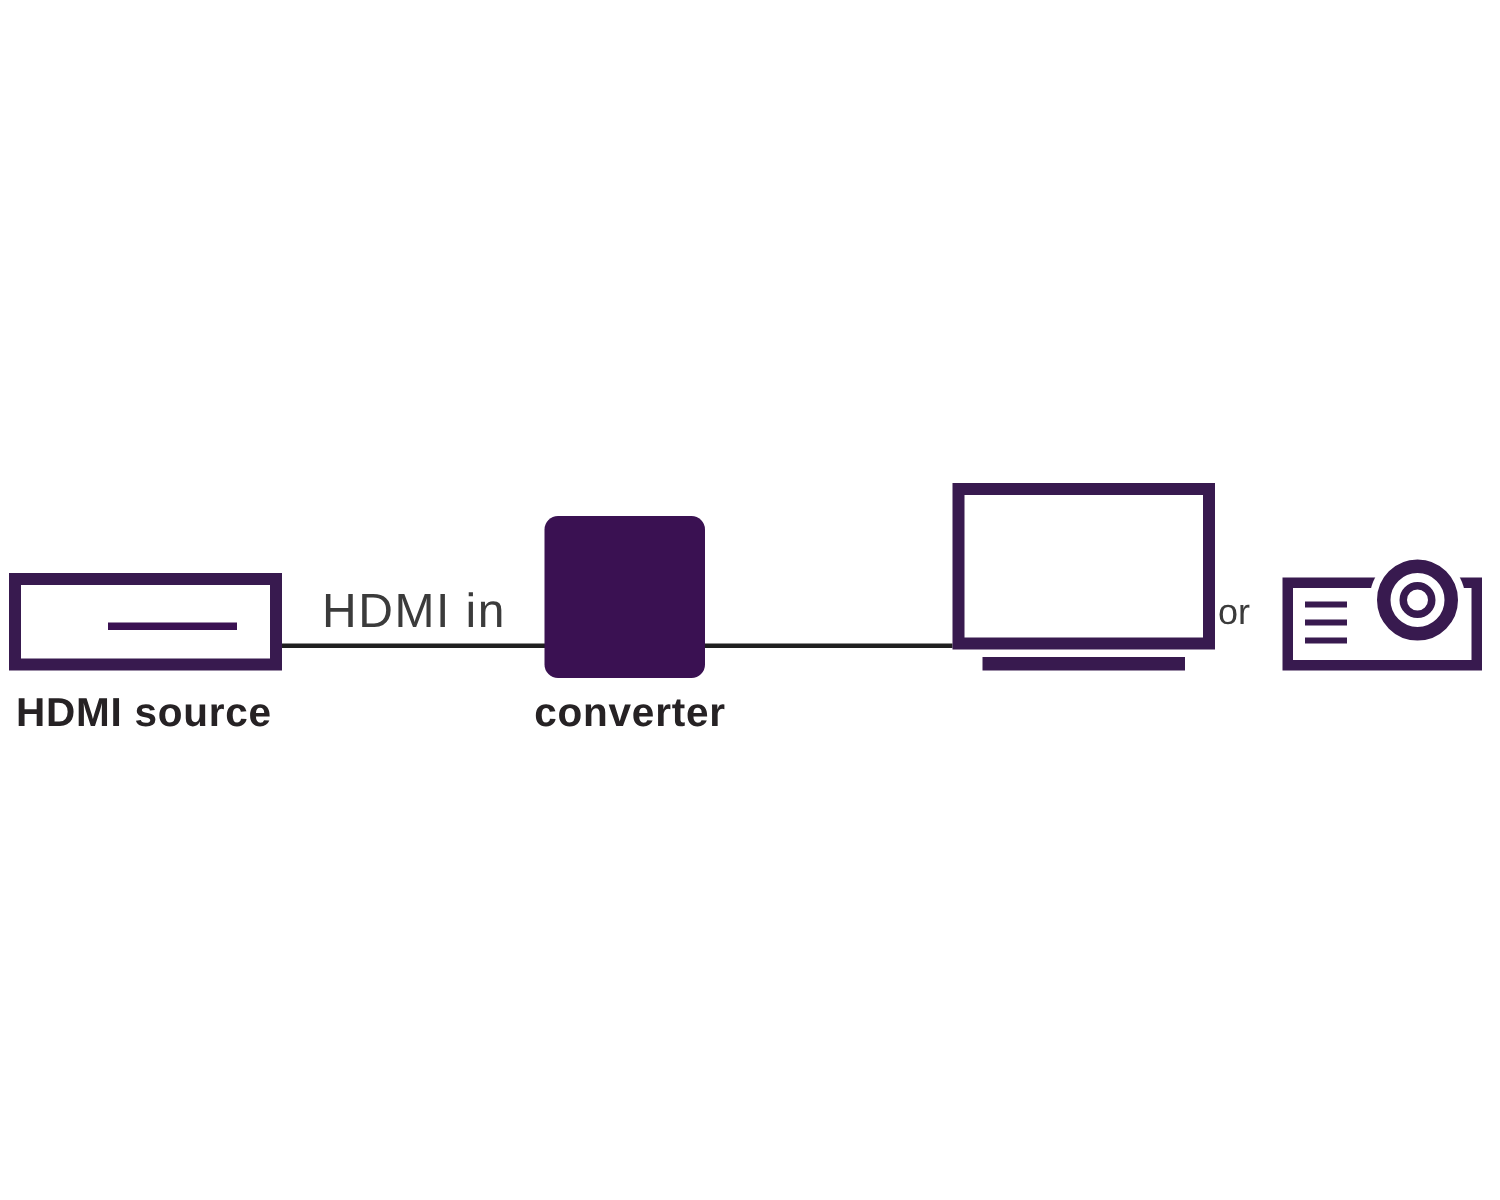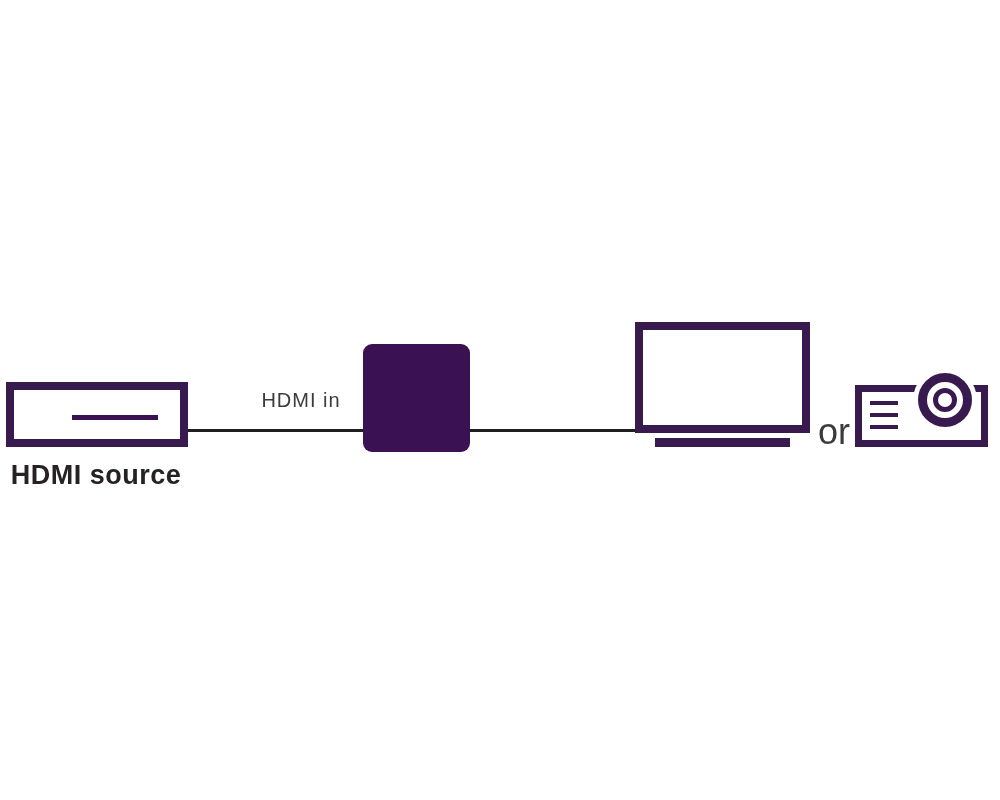--- a/index.html
+++ b/index.html
@@ -99,54 +99,53 @@
     text-align:center;
     white-space:nowrap;
   }
   .label-hdmi-source{left:-4px; width:200px;}
   .label-converter{left:340px; width:160px;}
   .label-monitor{left:635px; width:175px;}
   .label-beamer{left:855px; width:140px;}
 
   .cable-label{
     top:389px;
-    font-size:20px;
+    font-size:32px;
     font-weight:400;
     letter-spacing:1px;
     color:var(--connection-label);
     text-align:center;
     white-space:nowrap;
-    margin-left:25px;
   }
   .label-hdmi-in{left:188px; width:176px;}
   .label-vga-out{left:470px; width:166px;}
 
   .or-label{
     left:812px; top:395px; width:44px;
-    font-size:36px;
+    font-size:24px;
     color:var(--connection-label);
-    text-align:center;
+    text-align:left;
     white-space:nowrap;
-    margin-top:16px;
   }
 </style>
 </head>
 <body>
 
 <div class="stage">
 
   <div class="abs hdmi-box">
     <div class="hdmi-slot"></div>
   </div>
   <div class="abs node-label label-hdmi-source">HDMI source</div>
 
   <div class="abs cable cable-1"></div>
   <div class="abs cable-label label-hdmi-in">HDMI in</div>
 
   <div class="abs converter"></div>
+  <div class="abs node-label label-converter">converter</div>
 
   <div class="abs cable cable-2"></div>
 
   <div class="abs monitor-screen"></div>
   <div class="abs monitor-stand"></div>
 
   <div class="abs or-label">or</div>
 
   <div class="abs projector-body">
     <div class="vent vent-1"></div>

